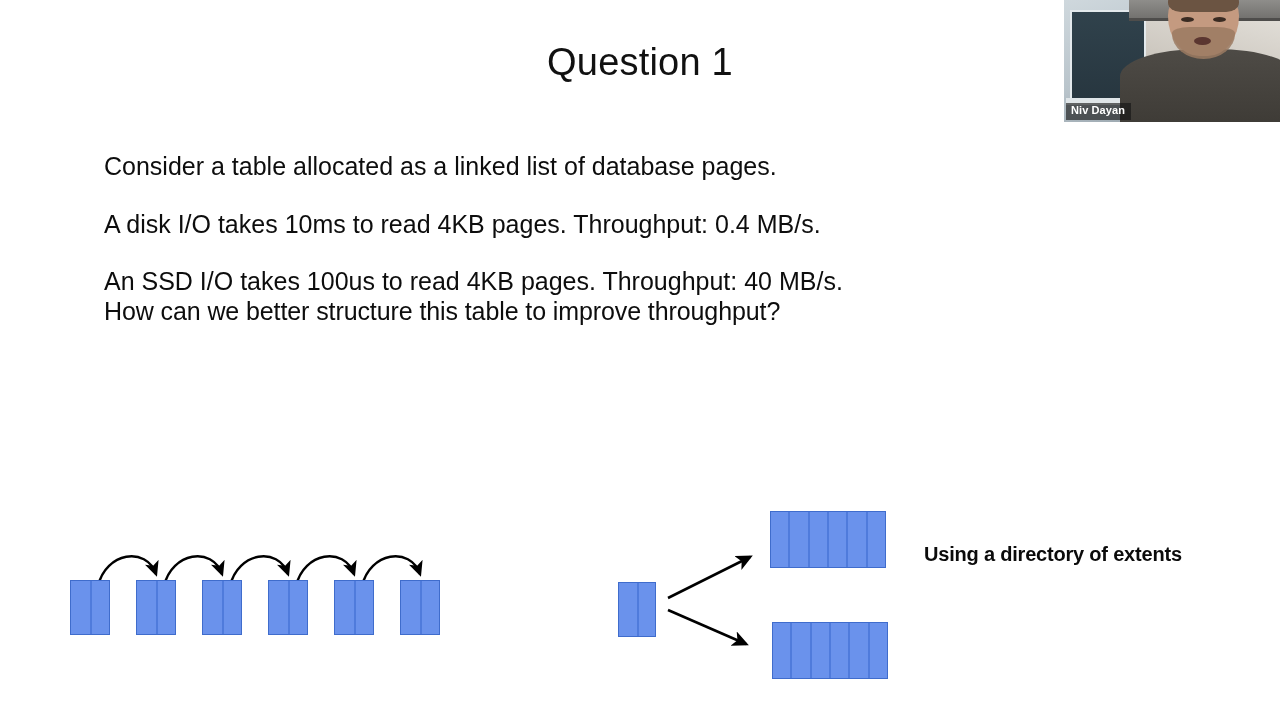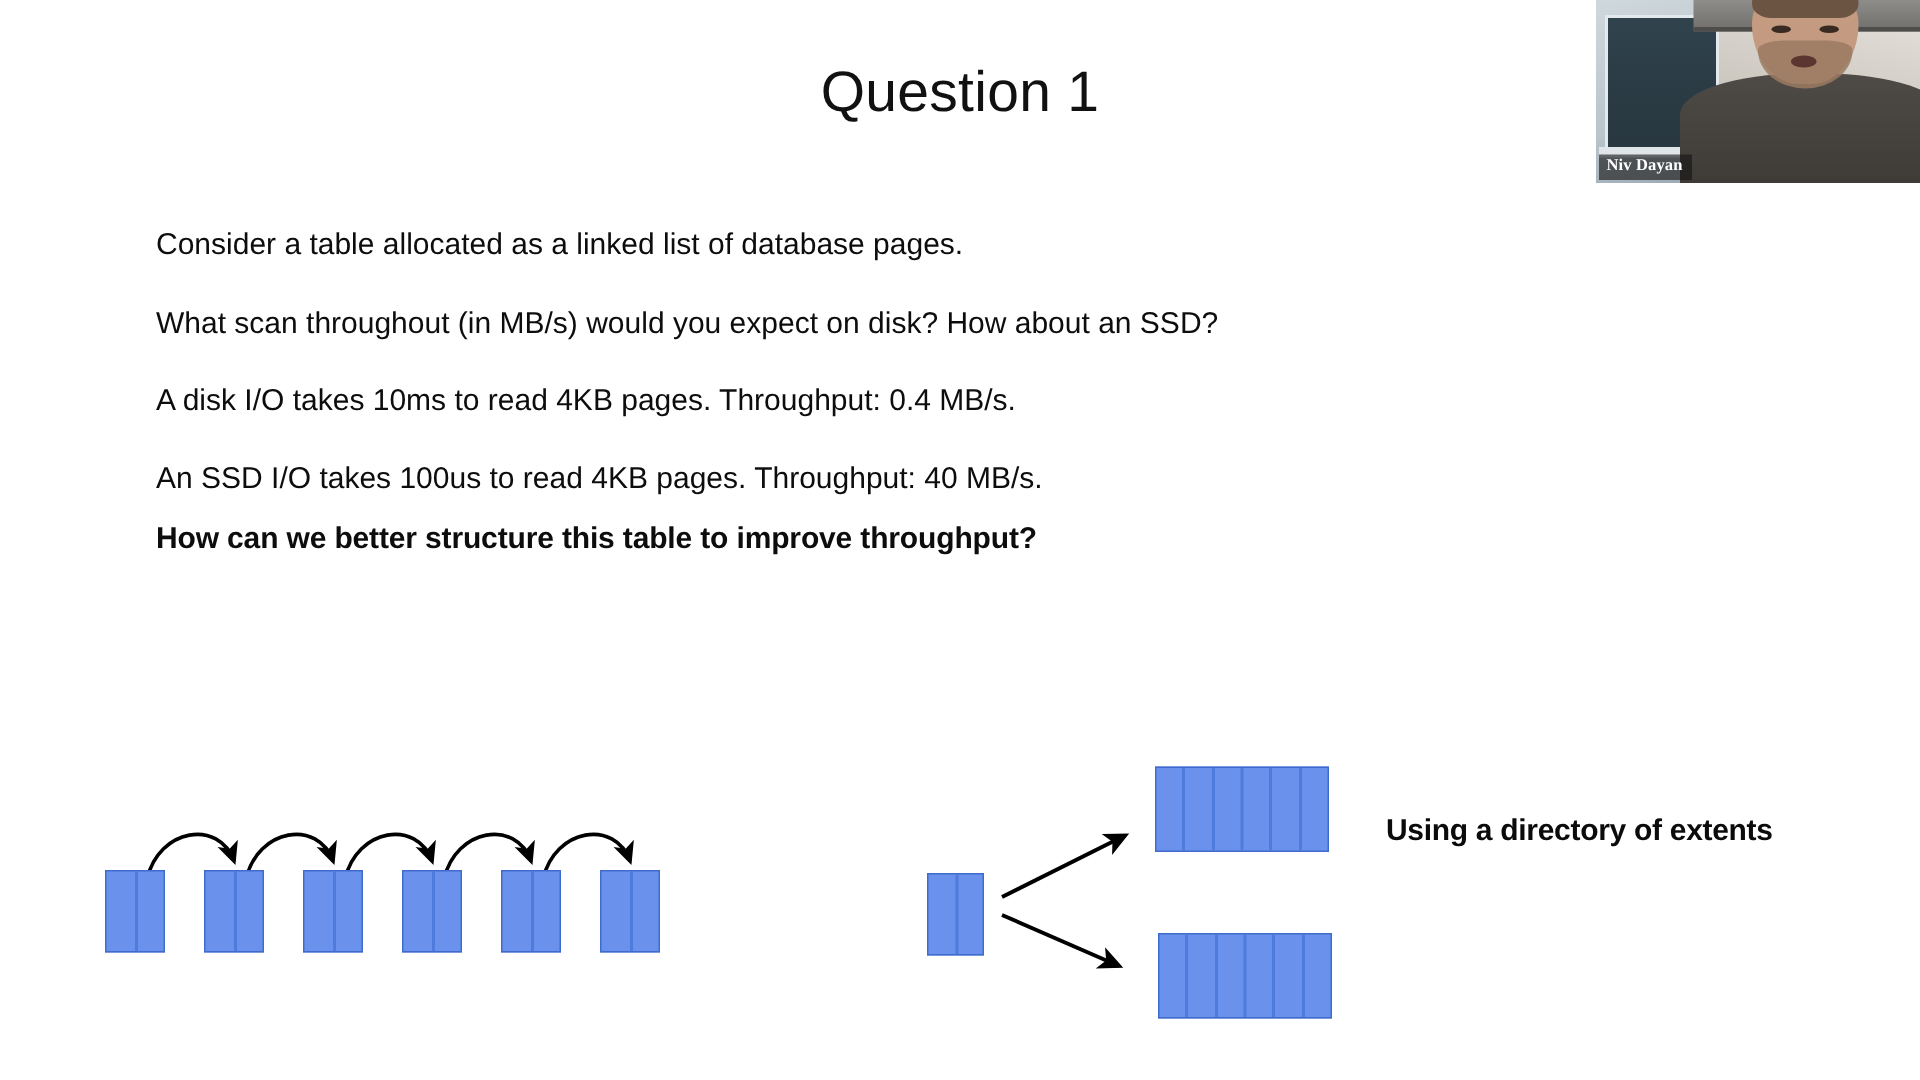--- a/index.html
+++ b/index.html
@@ -37,29 +37,29 @@
   }
 
   #body-text {
     position: absolute;
     left: 104px;
     top: 152px;
     width: 1110px;
   }
 
   .body-line {
-    font-size: 20px;
+    font-size: 25px;
     line-height: 1.18;
     color: #0d0d0d;
     white-space: nowrap;
   }
   .body-line.gap-lg { margin-top: 29px; }
   .body-line.gap-md { margin-top: 28px; }
   .body-line.gap-sm { margin-top: 28px; }
-  .body-line.strong { font-weight: bold; margin-top: 17px; letter-spacing: -0.1px; }
+  .body-line.strong { font-weight: normal; letter-spacing: -0.1px; }
 
   
   #diagram-linked-list {
     position: absolute;
     left: 60px;
     top: 530px;
     width: 400px;
     height: 130px;
   }
   #diagram-extents {
@@ -189,35 +189,34 @@
   }
   #webcam .name-tag {
     position: absolute;
     left: 2px;
     bottom: 2px;
     padding: 1px 6px 2px 5px;
     background: rgba(20,20,20,0.62);
     color: #ffffff;
     font-size: 11px;
     font-weight: bold;
-    font-family: Liberation Serif, serif;
+    font-family: Liberation Sans, sans-serif;
     line-height: 1.25;
     letter-spacing: 0.1px;
   }
 </style>
 </head>
 <body>
 
 <div id="slide">
 
   <div id="slide-title">Question 1</div>
 
   <div id="body-text">
     <div class="body-line">Consider a table allocated as a linked list of database pages.</div>
-    <div class="body-line gap-lg">What scan throughout (in MB/s) would you expect on disk? How about an SSD?</div>
     <div class="body-line gap-md">A disk I/O takes 10ms to read 4KB pages. Throughput: 0.4 MB/s.</div>
     <div class="body-line gap-sm">An SSD I/O takes 100us to read 4KB pages. Throughput: 40 MB/s.</div>
     <div class="body-line strong">How can we better structure this table to improve throughput?</div>
   </div>
 
   <div id="diagram-linked-list">
     <svg class="arrow-layer" width="400" height="130" viewBox="0 0 400 130">
       <defs>
         <marker id="ll-head" markerWidth="7" markerHeight="7" refX="5.2" refY="3" orient="auto">
           <path d="M0,0 L6.4,3 L0,6 L1.6,3 Z" fill="#000000"></path>

